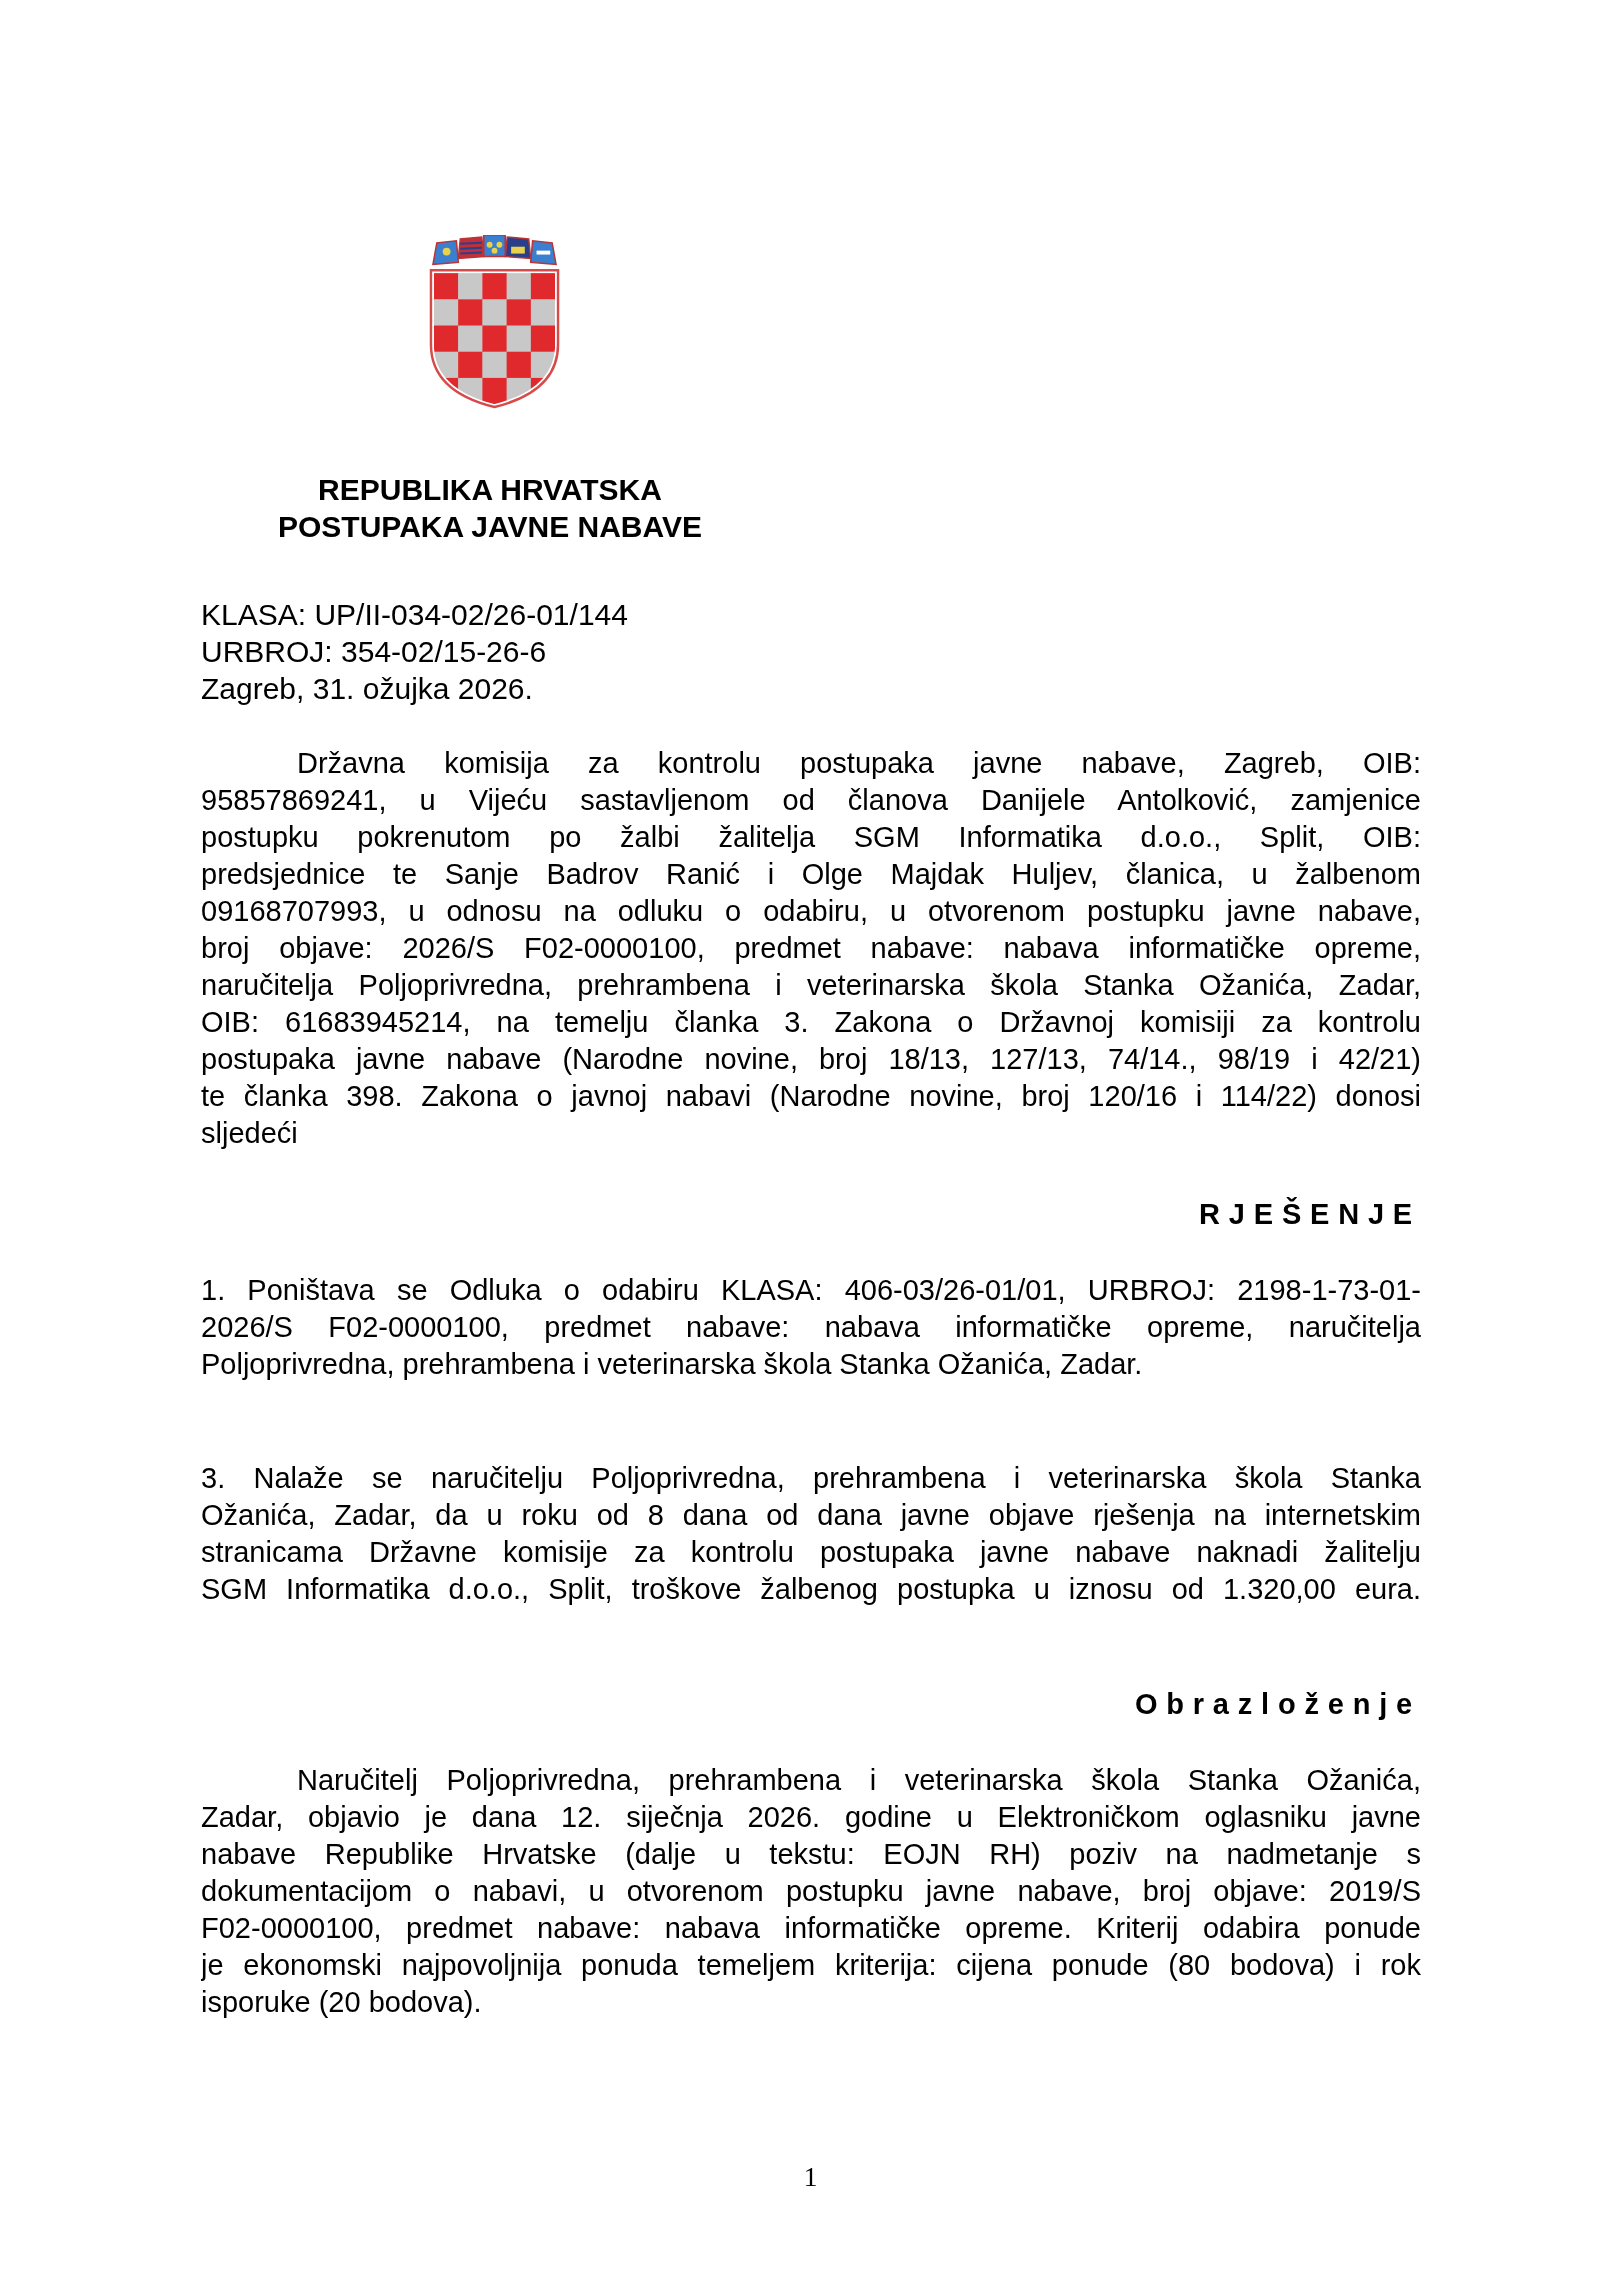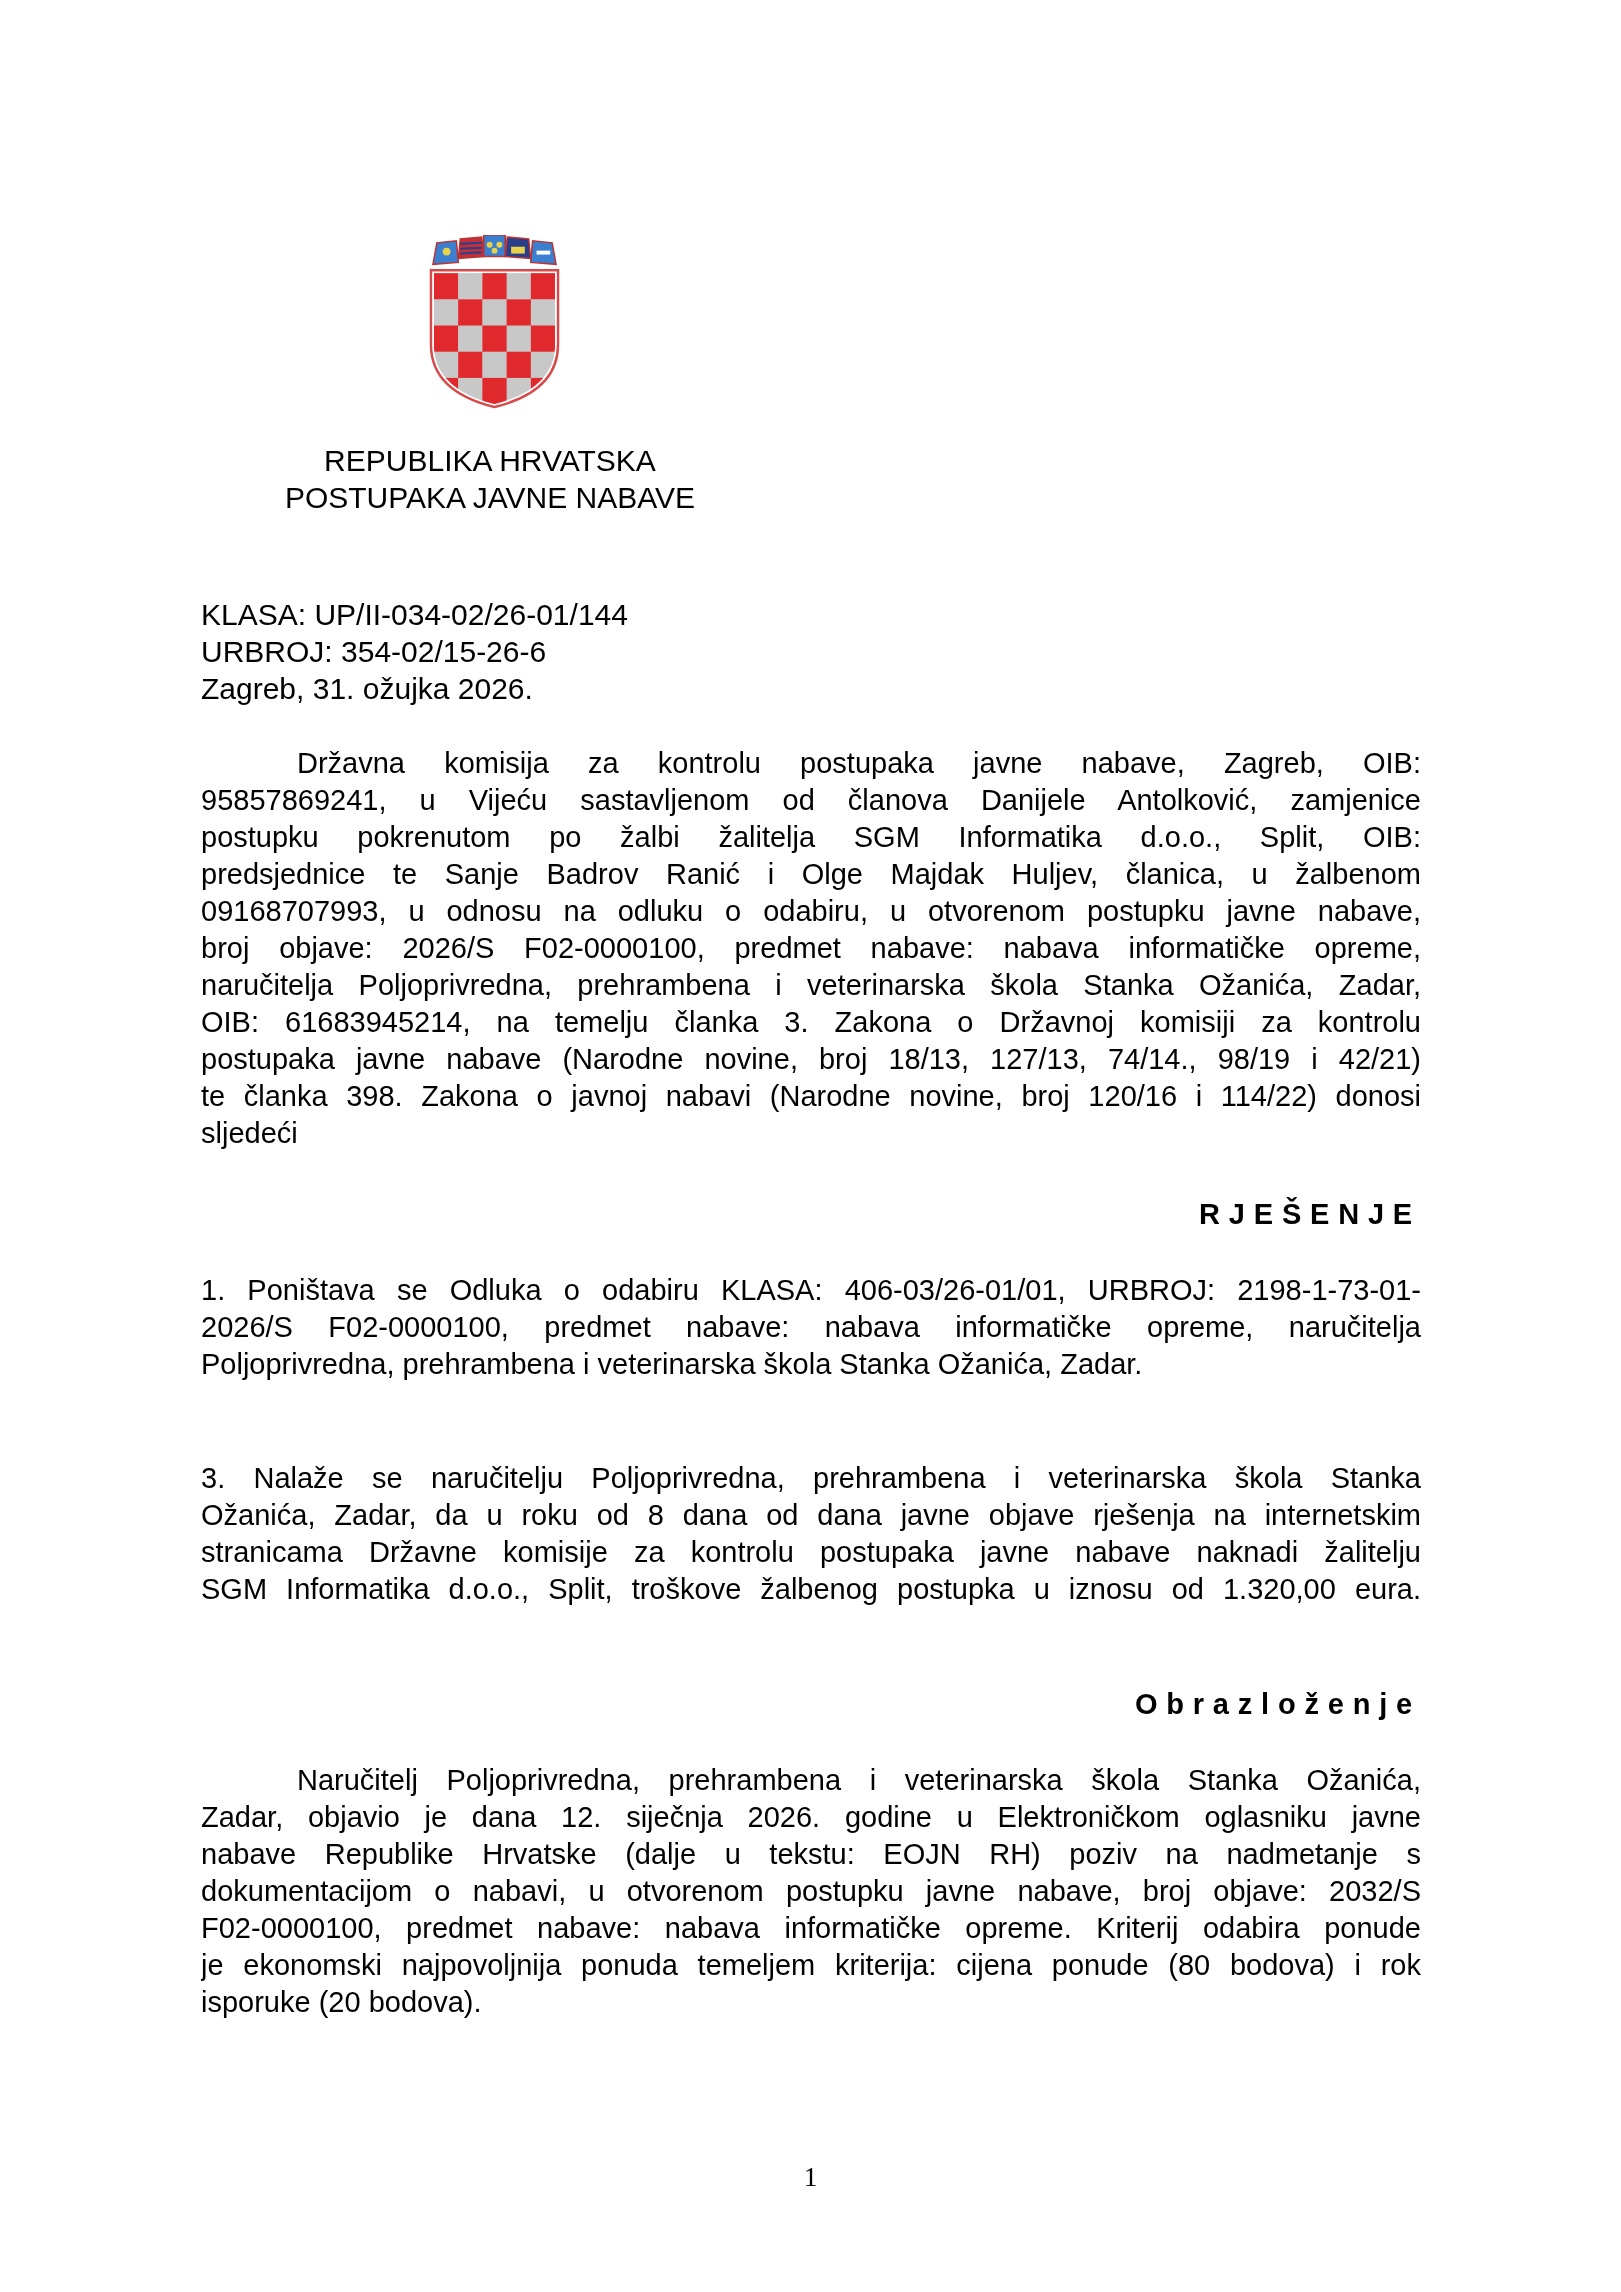--- a/index.html
+++ b/index.html
@@ -1,19 +1,19 @@
 <!DOCTYPE html>
 <html><head>
   <meta charset="utf-8">
   <style>
     html, body { margin: 0; padding: 0; background: #ffffff; }
     body { width: 1621px; height: 2293px; position: relative; overflow: hidden; color: #000; }
     .page { position: absolute; left: 0; top: 0; width: 1621px; height: 2293px; background: #fff; }
     .crest { position: absolute; left: 427px; top: 235px; width: 135px; height: 174px; }
-    .hdr { position: absolute; left: 186px; top: 442px; width: 608px; font-family: "Liberation Sans", sans-serif; font-weight: normal; font-size: 30px; line-height: 37px; }
+    .hdr { position: absolute; left: 186px; top: 471px; width: 608px; font-family: "Liberation Sans", sans-serif; font-weight: bold; font-size: 30px; line-height: 37px; }
     .hdr div { text-align: center; white-space: nowrap; }
     .meta { position: absolute; left: 201px; top: 596px; font-family: "Liberation Sans", sans-serif; font-weight: normal; font-size: 30px; line-height: 37px; white-space: nowrap; }
     .body { position: absolute; left: 201px; width: 1220px; font-family: "Liberation Sans", sans-serif; font-size: 29px; line-height: 37px; }
     .jl { display: block; text-align: justify; text-align-last: justify; white-space: nowrap; height: 37px; overflow: hidden; }
     .jl.last { text-align-last: left; }
     .indent { padding-left: 96px; }
     .heading { position: absolute; left: 201px; width: 1220px; text-align: right; font-family: "Liberation Sans", sans-serif; font-weight: bold; font-size: 29px; letter-spacing: 8.8px; }
     .pagenum { position: absolute; left: 0; width: 1621px; top: 2162px; text-align: center; font-family: "Liberation Serif", serif; font-size: 27.4px; }
   </style>
 </head>
@@ -108,21 +108,21 @@
     <span class="jl">stranicama Državne komisije za kontrolu postupaka javne nabave naknadi žalitelju</span>
     <span class="jl">SGM Informatika d.o.o., Split, troškove žalbenog postupka u iznosu od 1.320,00 eura.</span>
   </div>
 
   <div class="heading" style="top:1688px">Obrazloženje</div>
 
   <div class="body" style="top:1762px">
     <span class="jl indent">Naručitelj Poljoprivredna, prehrambena i veterinarska škola Stanka Ožanića,</span>
     <span class="jl">Zadar, objavio je dana 12. siječnja 2026. godine u Elektroničkom oglasniku javne</span>
     <span class="jl">nabave Republike Hrvatske (dalje u tekstu: EOJN RH) poziv na nadmetanje s</span>
-    <span class="jl">dokumentacijom o nabavi, u otvorenom postupku javne nabave, broj objave: 2032/S</span>
+    <span class="jl">dokumentacijom o nabavi, u otvorenom postupku javne nabave, broj objave: 2019/S</span>
     <span class="jl">F02-0000100, predmet nabave: nabava informatičke opreme. Kriterij odabira ponude</span>
     <span class="jl">je ekonomski najpovoljnija ponuda temeljem kriterija: cijena ponude (80 bodova) i rok</span>
     <span class="jl last">isporuke (20 bodova).</span>
   </div>
 
   <div class="pagenum">1</div>
 </div>
 
 
 </body></html>

